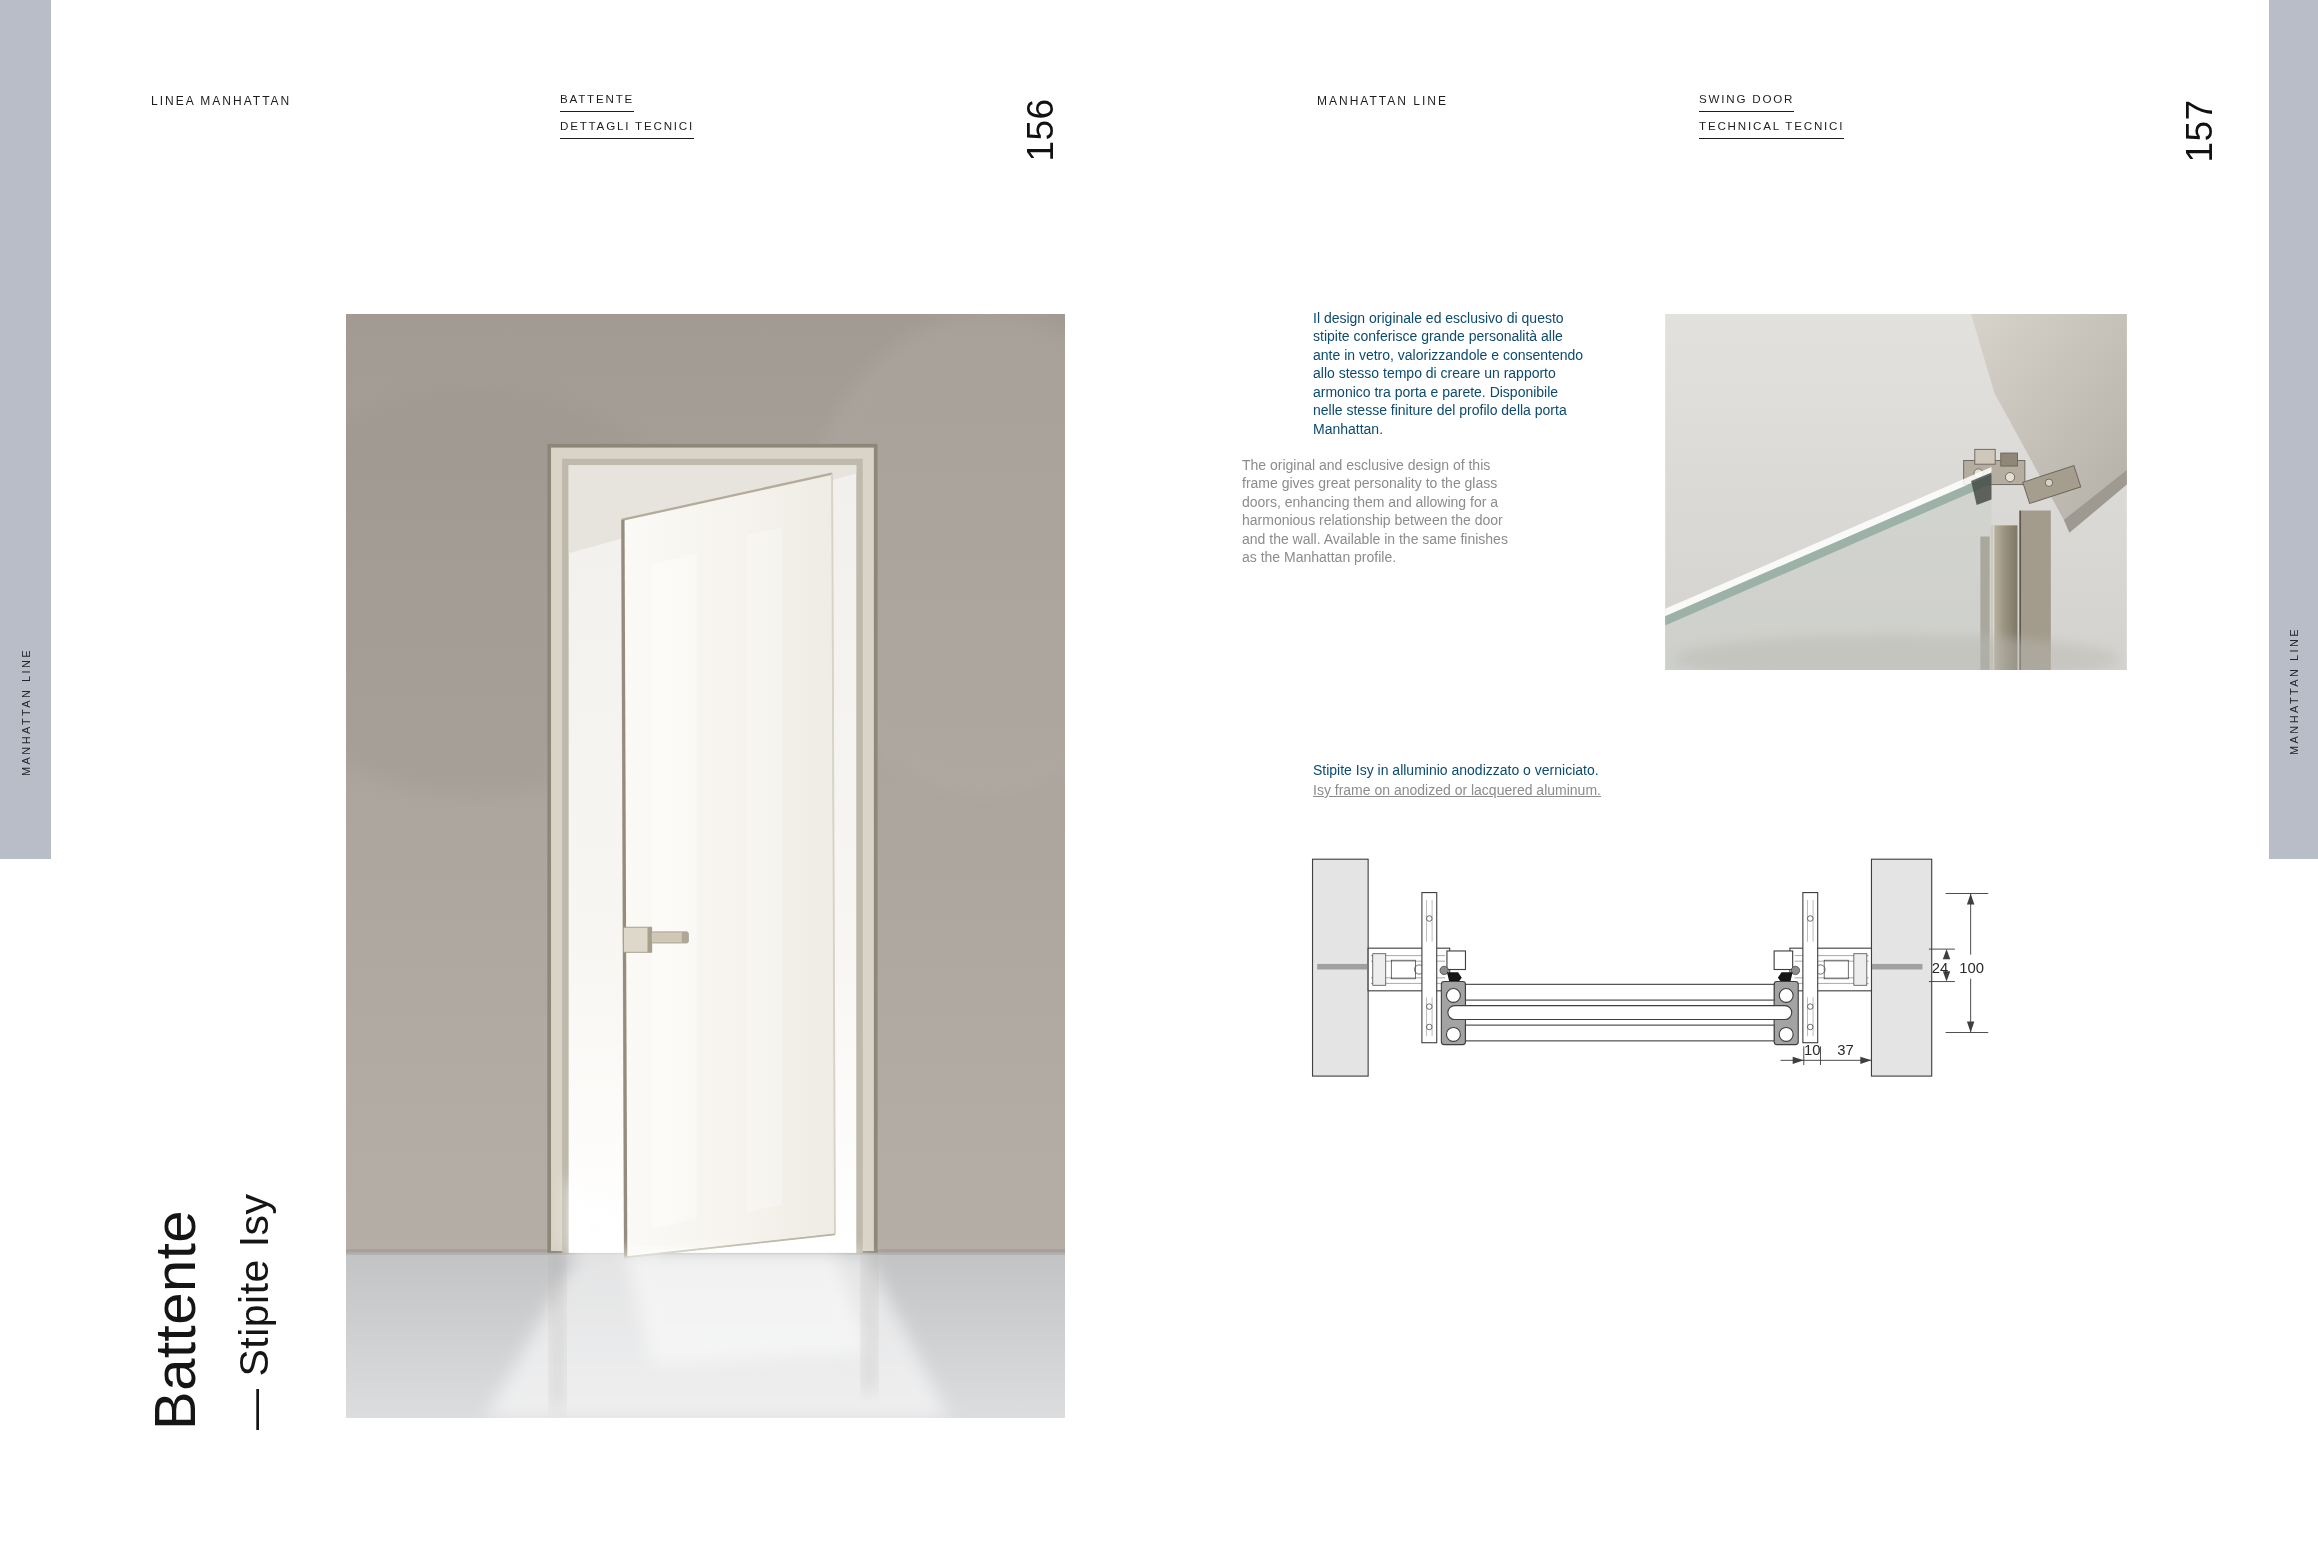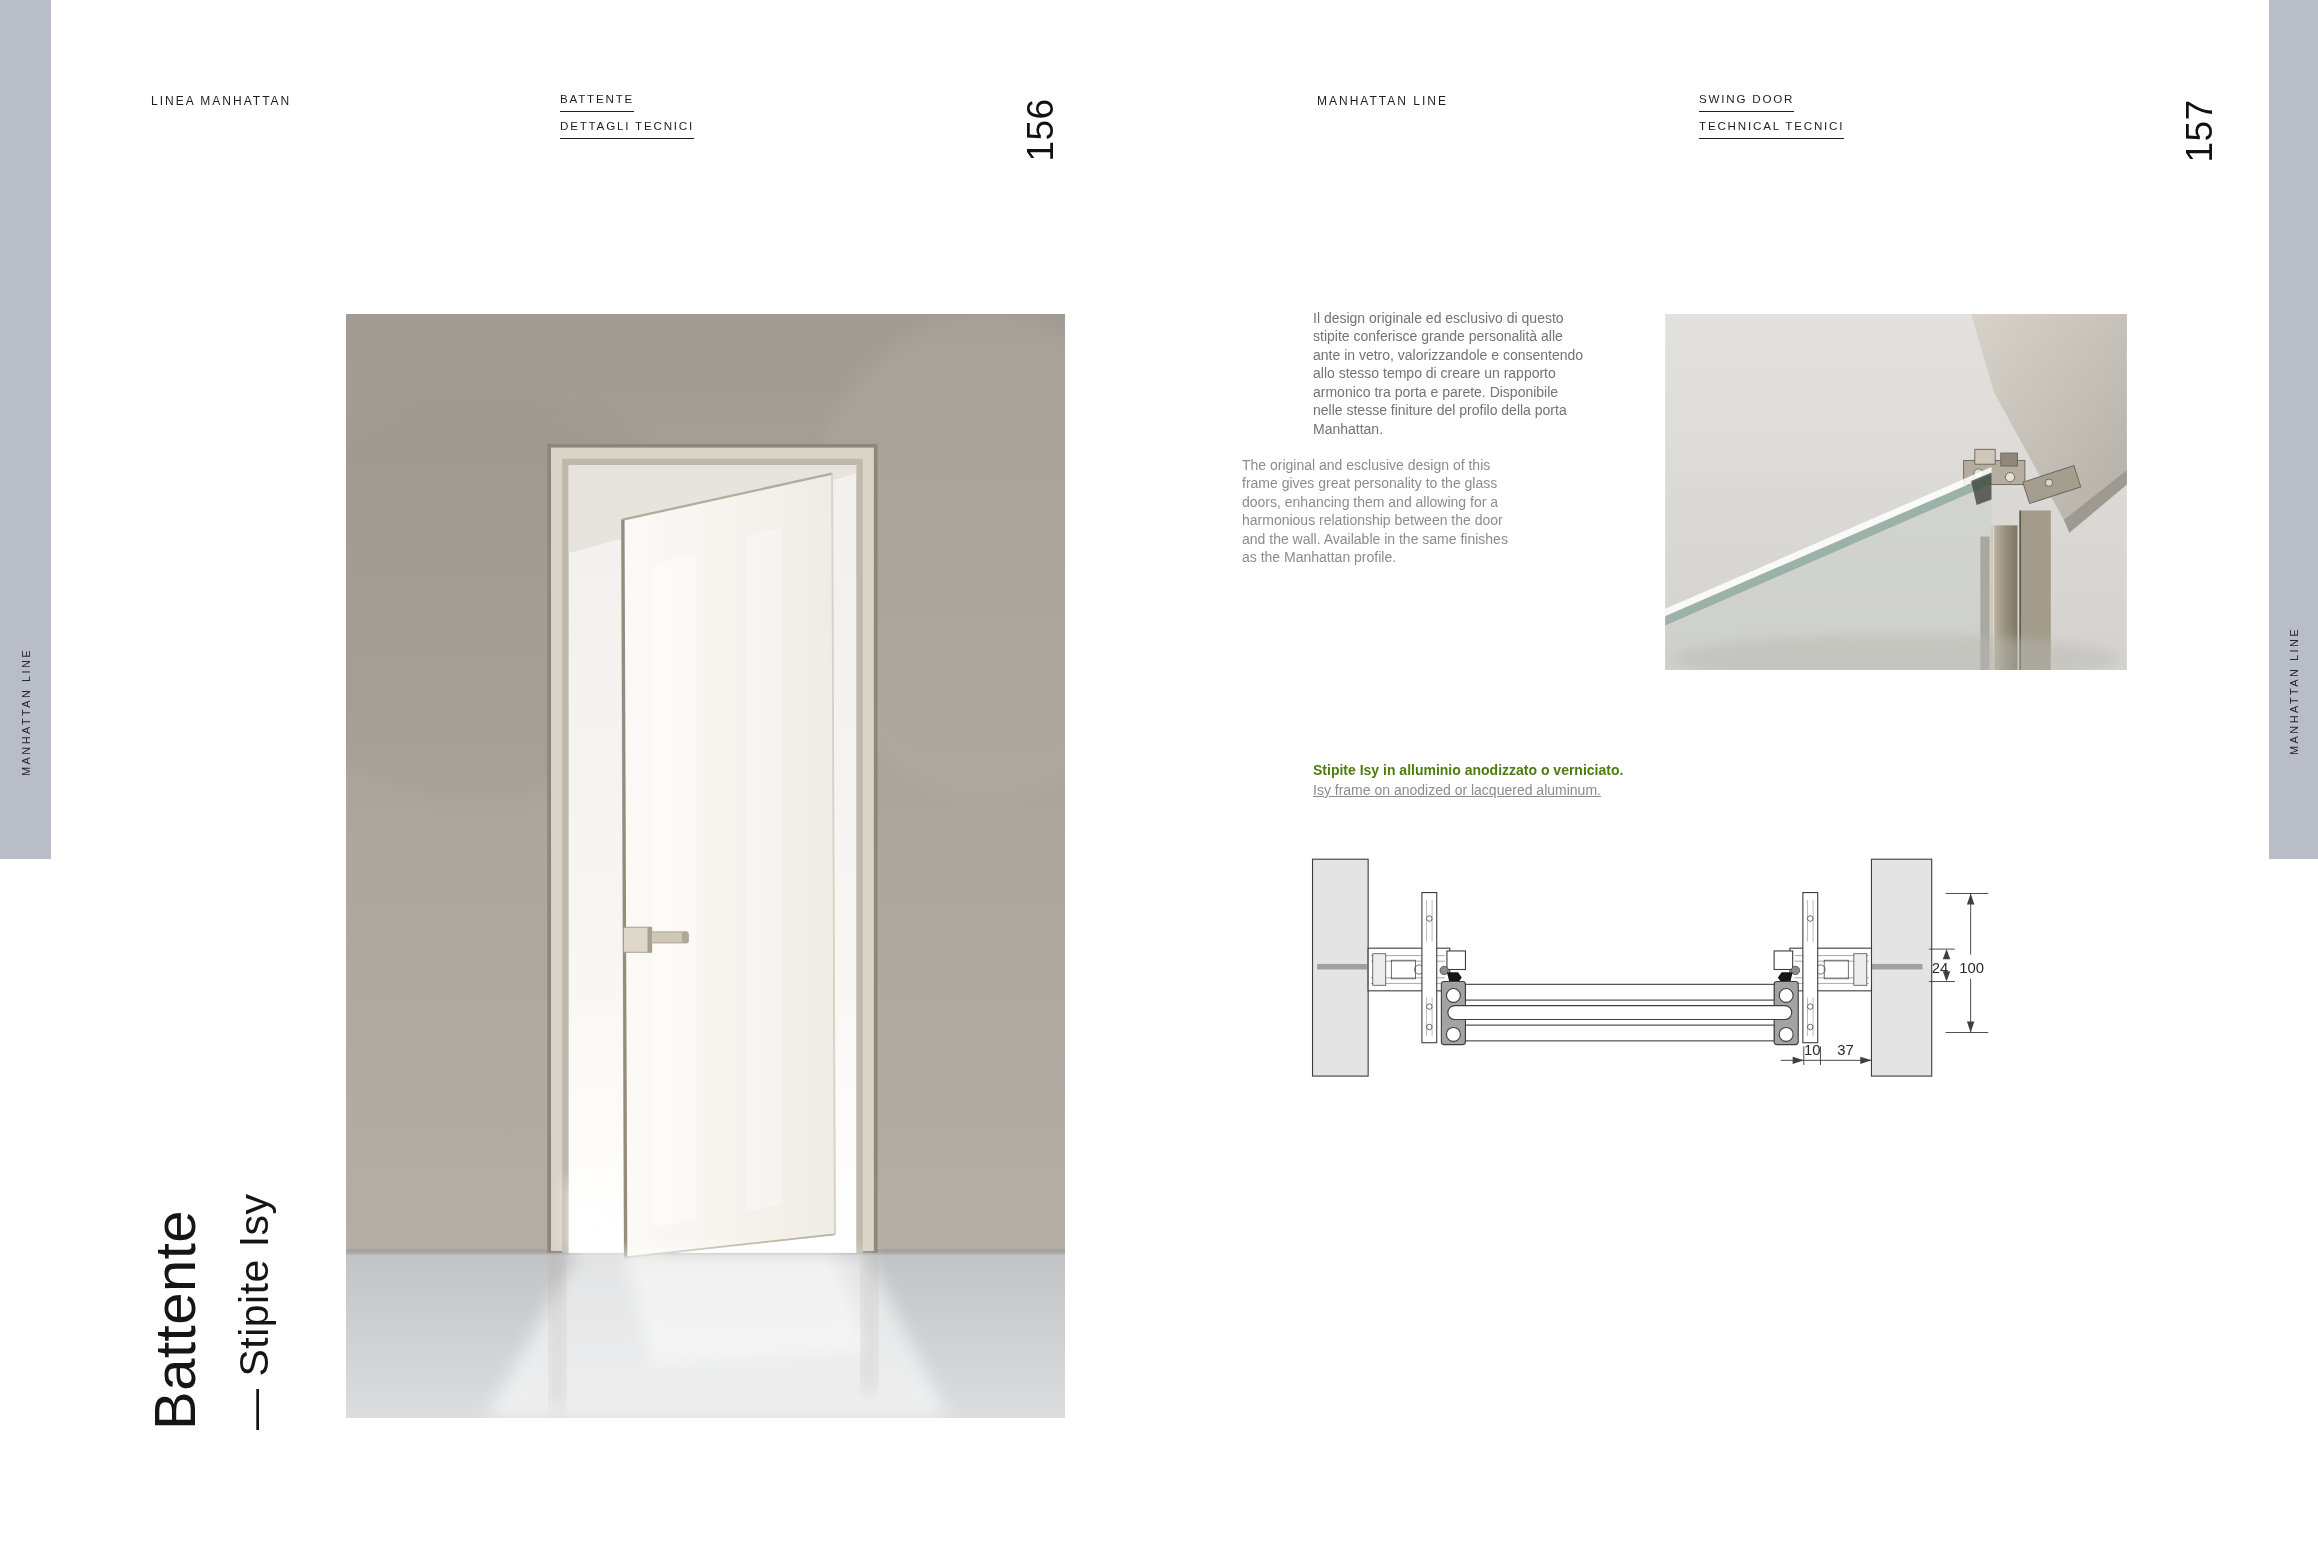--- a/index.html
+++ b/index.html
@@ -29,24 +29,24 @@
   }
   
   .big-title,.sub-title{
     position:absolute;transform-origin:0 0;transform:rotate(-90deg);
     white-space:nowrap;color:#151515;
   }
   .big-title{font-size:58px;letter-spacing:0.5px;}
   .sub-title{font-size:41px;letter-spacing:0.5px;}
   
   .photo{position:absolute;}
-  .para{position:absolute;width:271px;font-size:14px;line-height:1.32;color:#737373;}
+  .para{position:absolute;width:271px;font-size:14px;line-height:1.32;color:#0c4a6e;}
   .para.en{color:#8c8c8c;}
   .caption{position:absolute;font-size:14px;line-height:1.42;}
-  .caption .it{color:#4d7c0f;font-weight:700;}
+  .caption .it{color:#0c4a6e;font-weight:400;}
   .caption .en{color:#8c8c8c;text-decoration:underline;}
   .drawing{position:absolute;text-align:right;}
   svg{display:block;}
   .dim-text{font-family:"Liberation Sans",sans-serif;font-size:16px;fill:#2a2a2a;}
 </style>
 </head>
 <body>
 
 <div class="side-tab left"></div>
 <span class="v-label" style="left:26px;top:712px;">MANHATTAN LINE</span>

